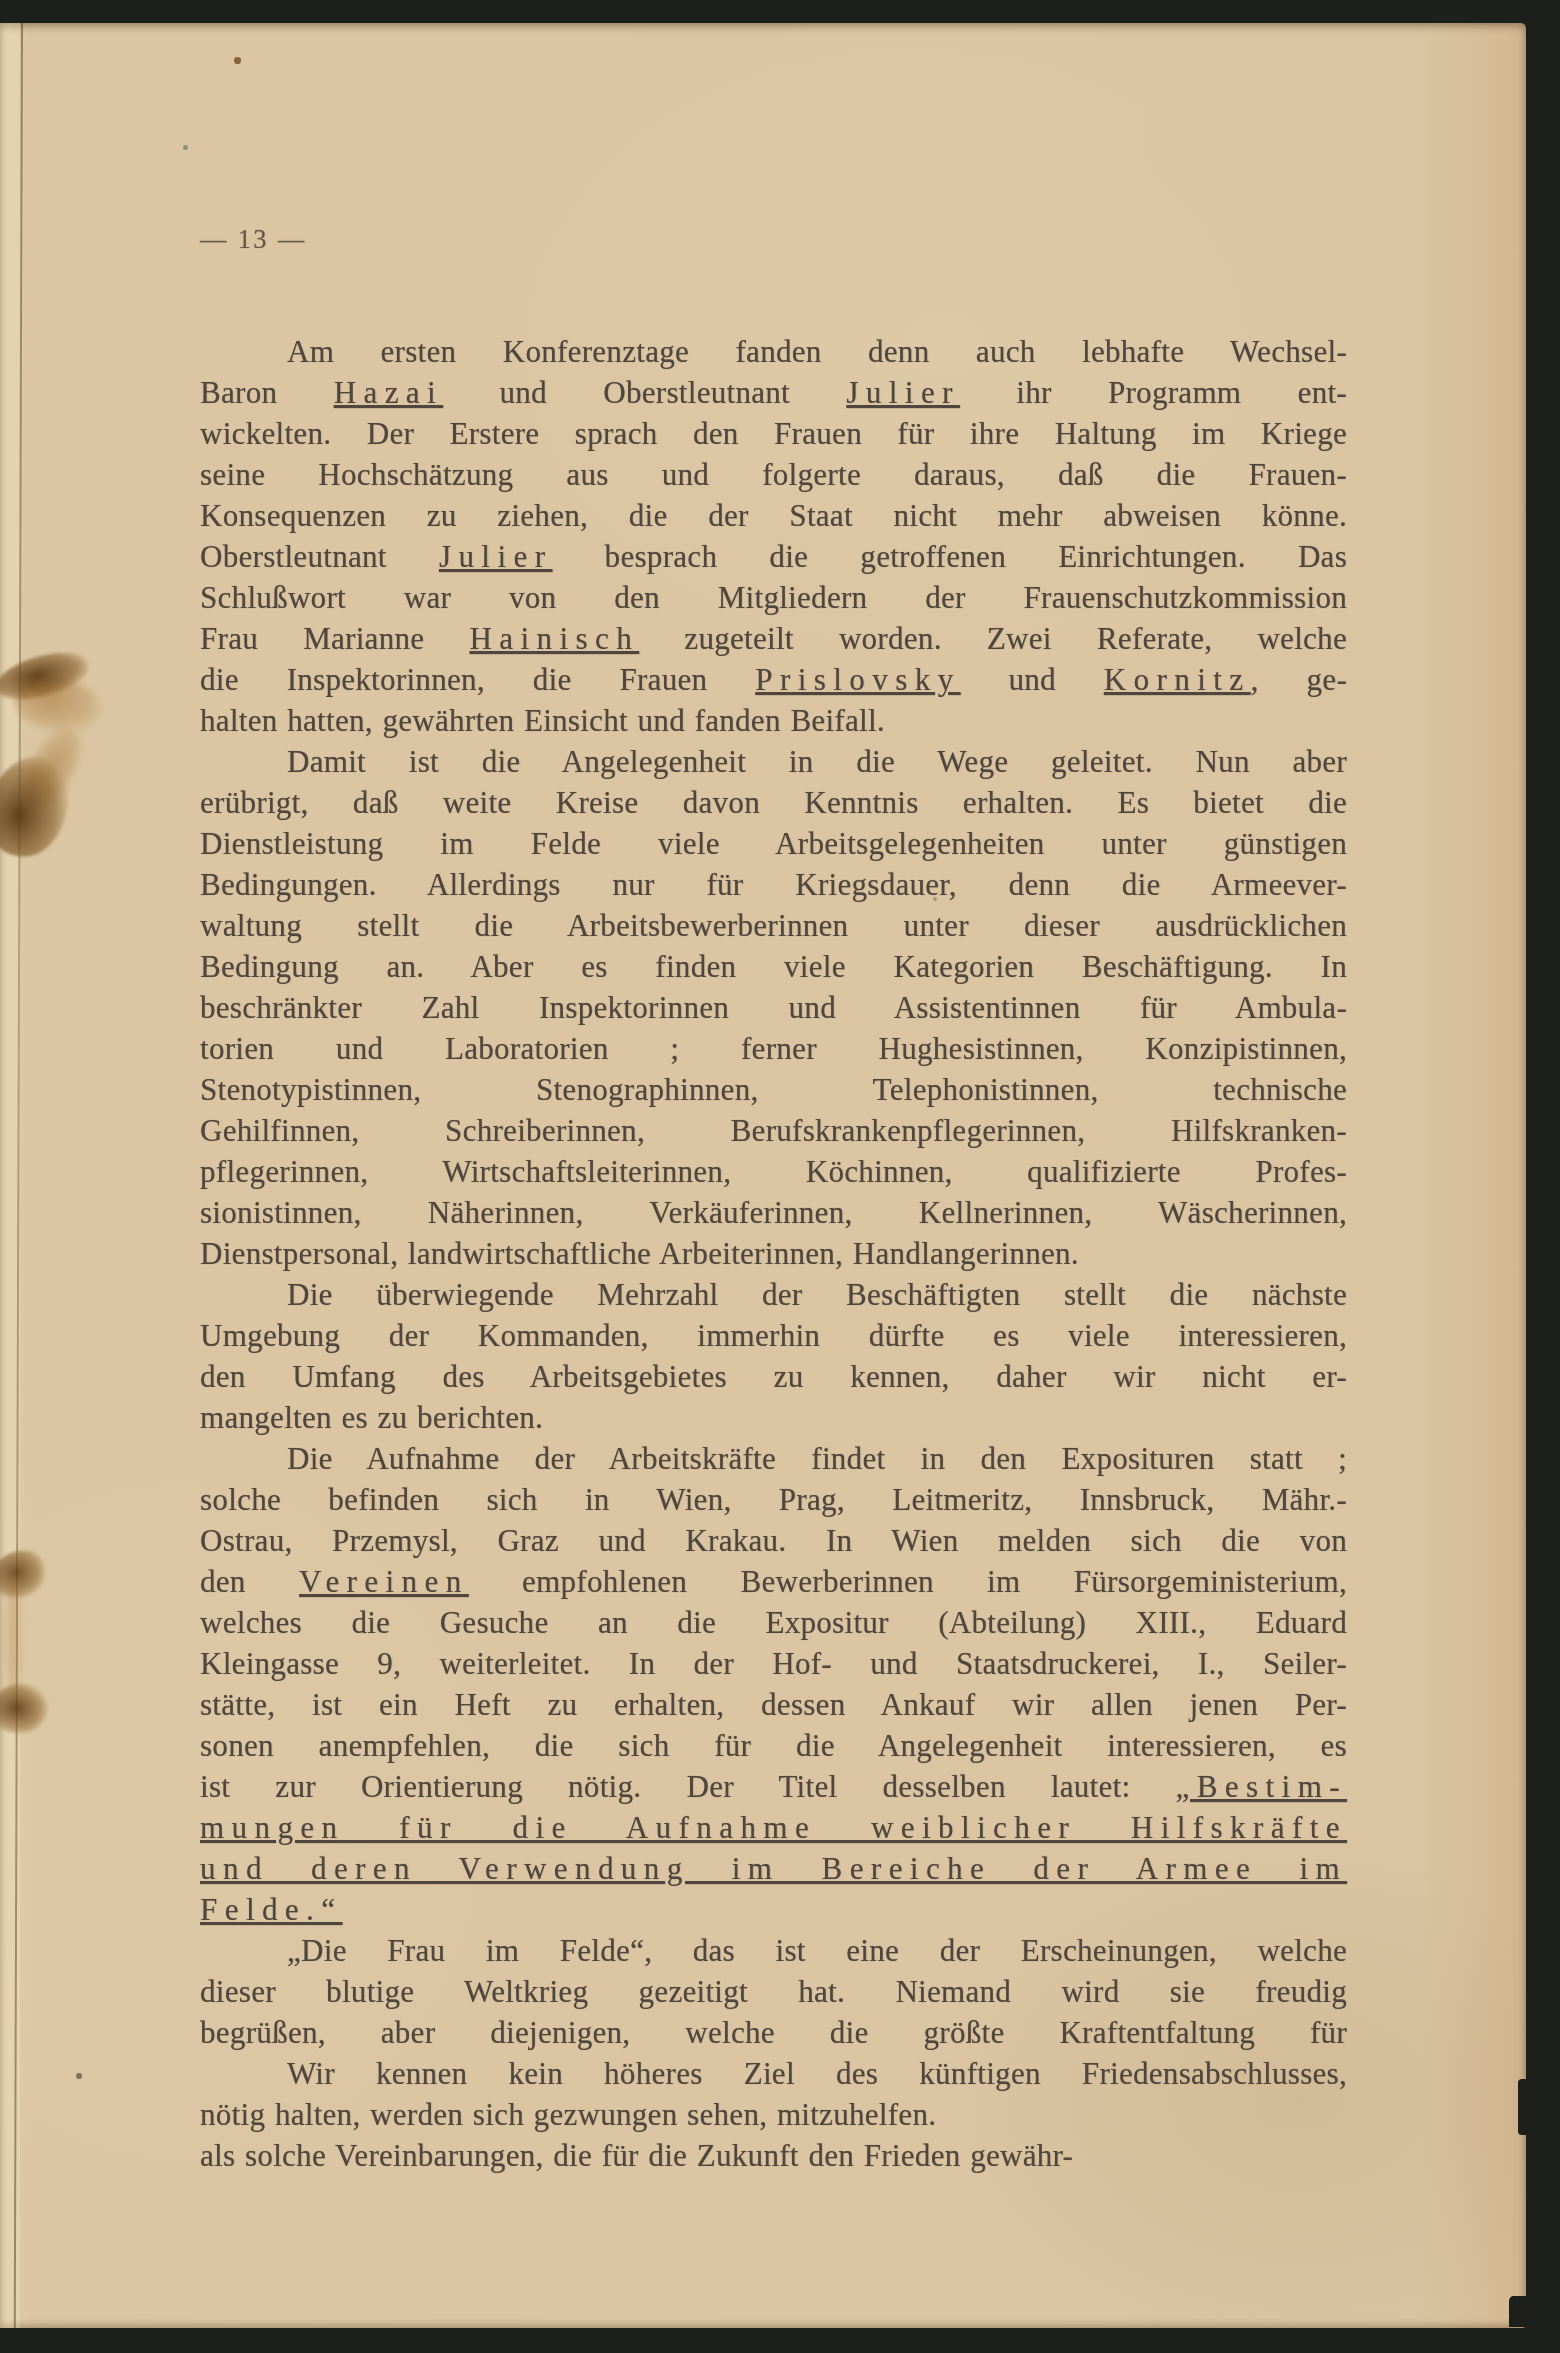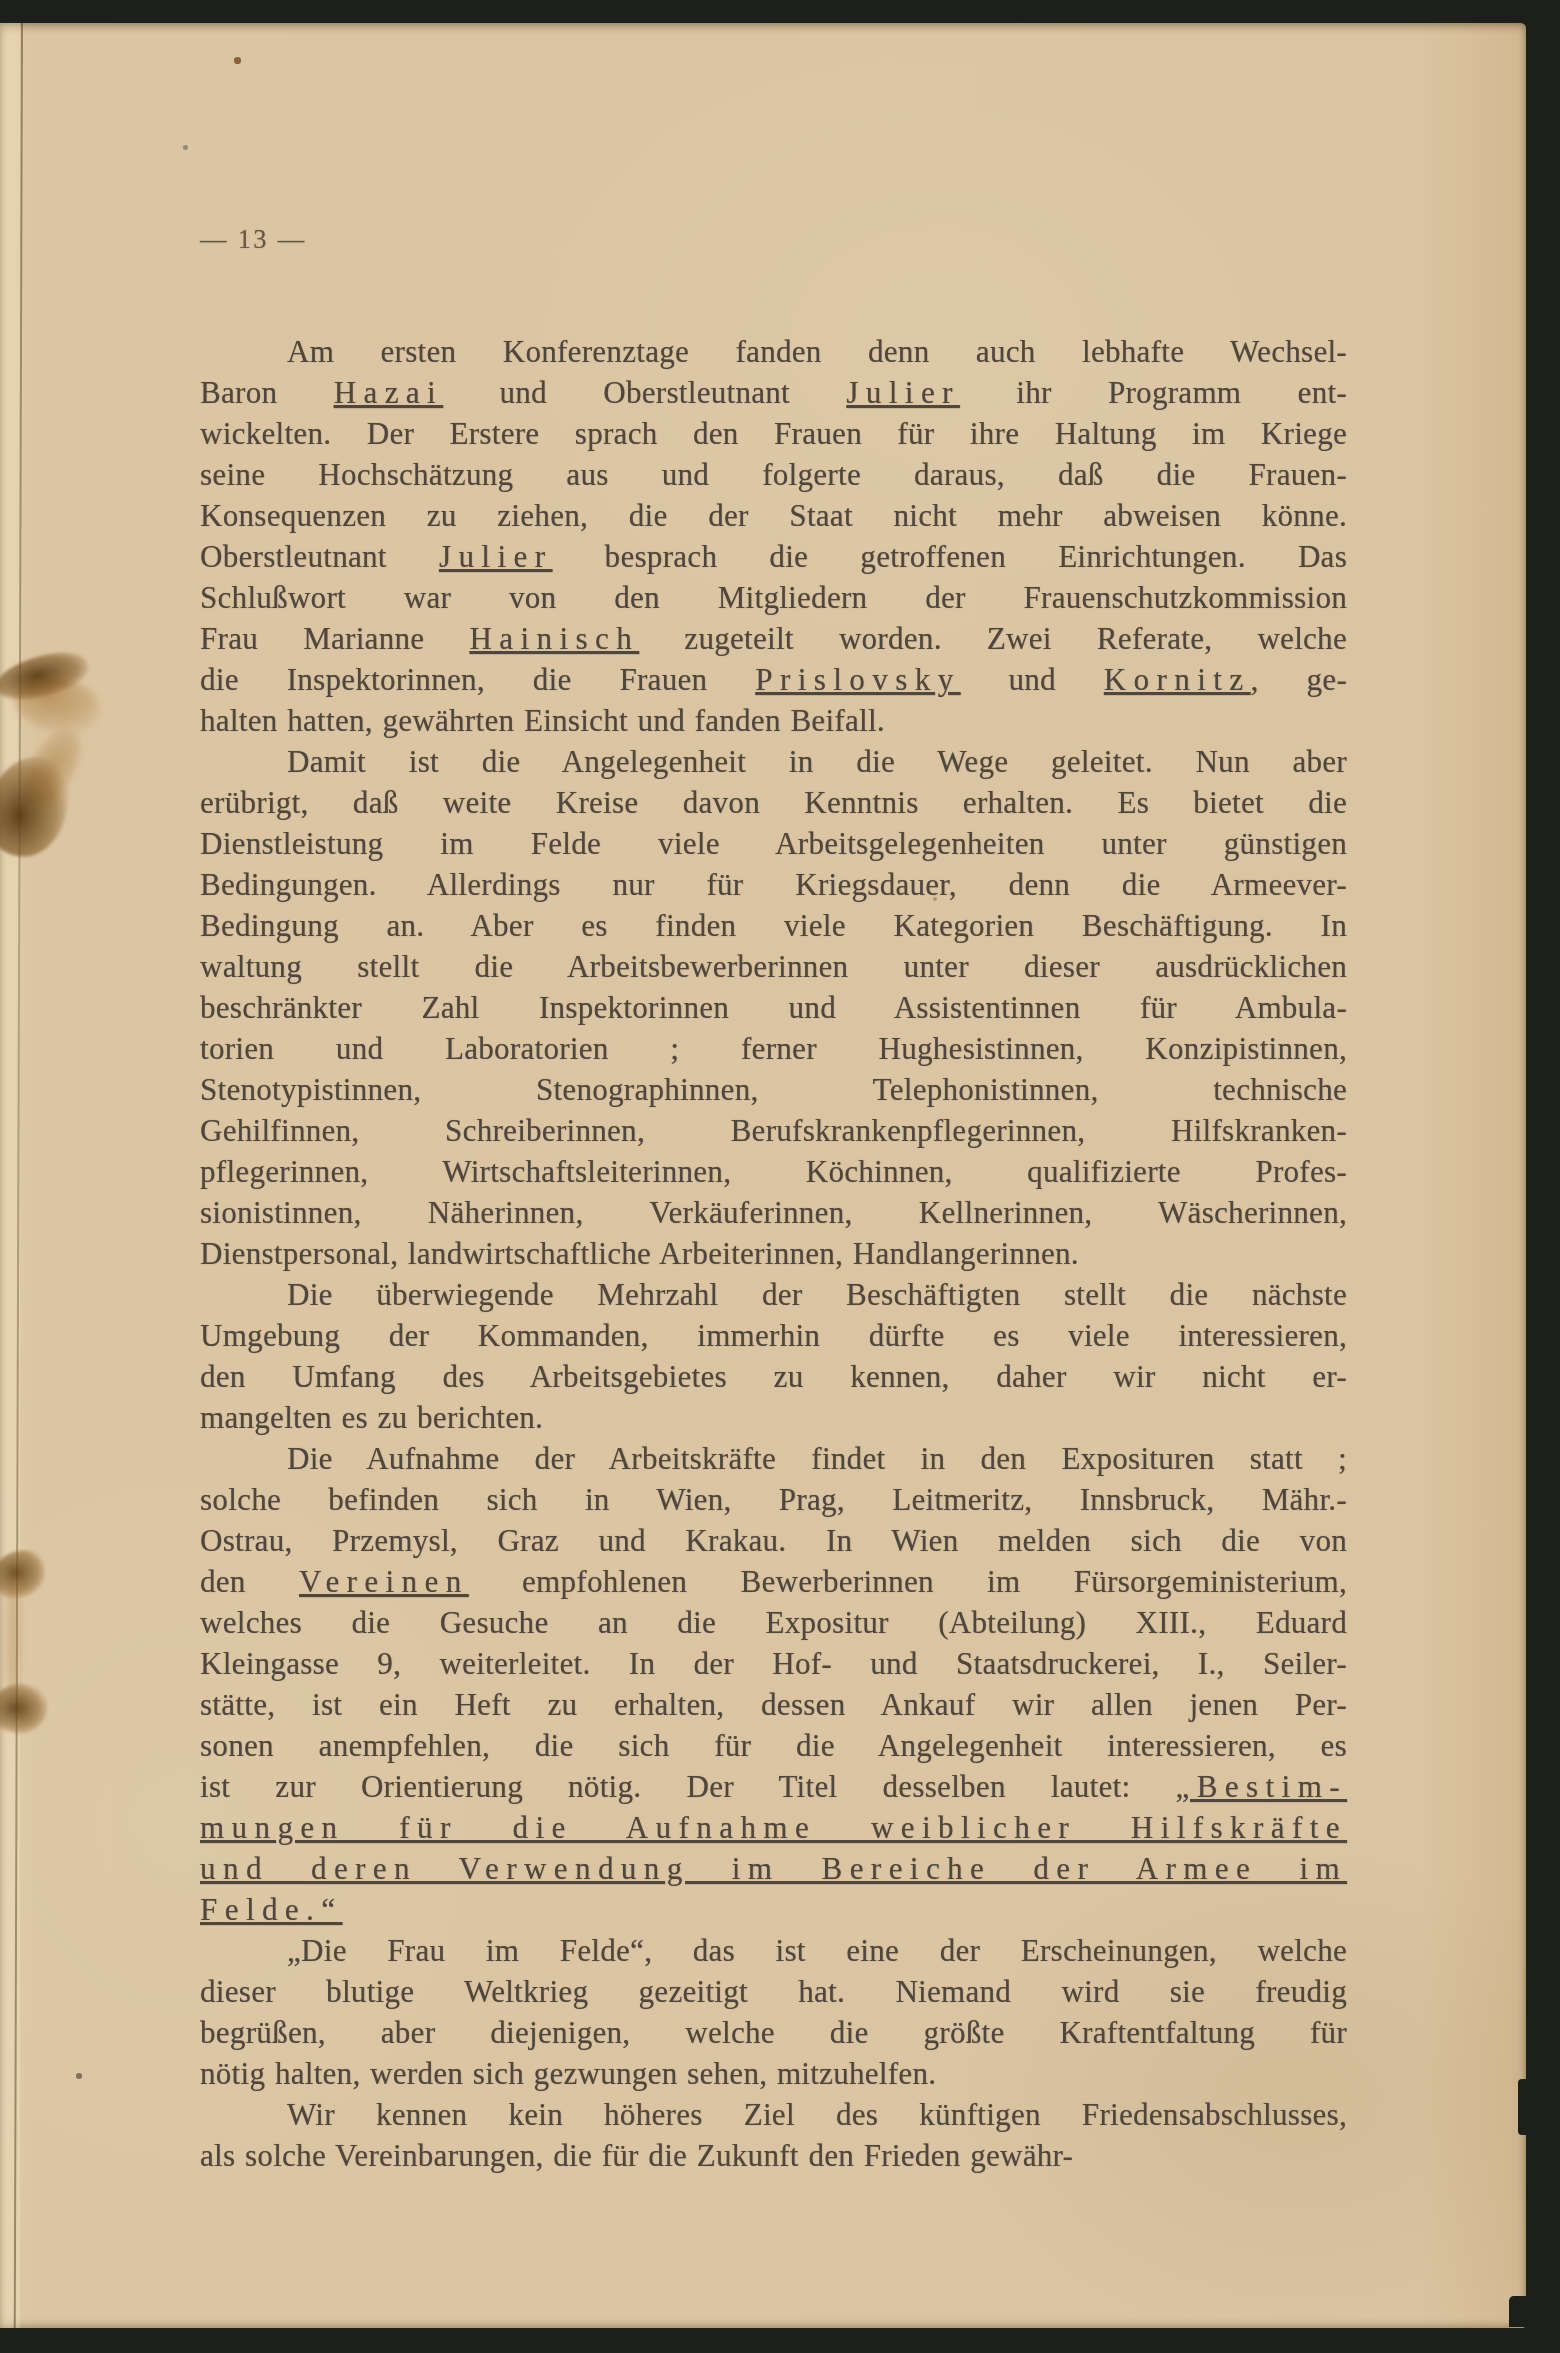--- a/index.html
+++ b/index.html
@@ -109,22 +109,22 @@
       <div class="line"><span>Konsequenzen zu ziehen, die der Staat nicht mehr abweisen könne.</span></div>
       <div class="line"><span>Oberstleutnant </span><span class="sperr">Julier</span><span> besprach die getroffenen Einrichtungen. Das</span></div>
       <div class="line"><span>Schlußwort war von den Mitgliedern der Frauenschutzkommission</span></div>
       <div class="line"><span>Frau Marianne </span><span class="sperr">Hainisch</span><span> zugeteilt worden. Zwei Referate, welche</span></div>
       <div class="line"><span>die Inspektorinnen, die Frauen </span><span class="sperr">Prislovsky</span><span> und </span><span class="sperr">Kornitz</span><span>, ge-</span></div>
       <div class="line last"><span>halten hatten, gewährten Einsicht und fanden Beifall.</span></div>
       <div class="line indent"><span>Damit ist die Angelegenheit in die Wege geleitet. Nun aber</span></div>
       <div class="line"><span>erübrigt, daß weite Kreise davon Kenntnis erhalten. Es bietet die</span></div>
       <div class="line"><span>Dienstleistung im Felde viele Arbeitsgelegenheiten unter günstigen</span></div>
       <div class="line"><span>Bedingungen. Allerdings nur für Kriegsdauer, denn die Armeever-</span></div>
+      <div class="line"><span>waltung stellt die Arbeitsbewerberinnen unter dieser ausdrücklichen</span></div>
       <div class="line"><span>Bedingung an. Aber es finden viele Kategorien Beschäftigung. In</span></div>
-      <div class="line"><span>waltung stellt die Arbeitsbewerberinnen unter dieser ausdrücklichen</span></div>
       <div class="line"><span>beschränkter Zahl Inspektorinnen und Assistentinnen für Ambula-</span></div>
       <div class="line"><span>torien und Laboratorien ; ferner Hughesistinnen, Konzipistinnen,</span></div>
       <div class="line"><span>Stenotypistinnen, Stenographinnen, Telephonistinnen, technische</span></div>
       <div class="line"><span>Gehilfinnen, Schreiberinnen, Berufskrankenpflegerinnen, Hilfskranken-</span></div>
       <div class="line"><span>pflegerinnen, Wirtschaftsleiterinnen, Köchinnen, qualifizierte Profes-</span></div>
       <div class="line"><span>sionistinnen, Näherinnen, Verkäuferinnen, Kellnerinnen, Wäscherinnen,</span></div>
       <div class="line last"><span>Dienstpersonal, landwirtschaftliche Arbeiterinnen, Handlangerinnen.</span></div>
       <div class="line indent"><span>Die überwiegende Mehrzahl der Beschäftigten stellt die nächste</span></div>
       <div class="line"><span>Umgebung der Kommanden, immerhin dürfte es viele interessieren,</span></div>
       <div class="line"><span>den Umfang des Arbeitsgebietes zu kennen, daher wir nicht er-</span></div>
@@ -137,21 +137,21 @@
       <div class="line"><span>Kleingasse 9, weiterleitet. In der Hof- und Staatsdruckerei, I., Seiler-</span></div>
       <div class="line"><span>stätte, ist ein Heft zu erhalten, dessen Ankauf wir allen jenen Per-</span></div>
       <div class="line"><span>sonen anempfehlen, die sich für die Angelegenheit interessieren, es</span></div>
       <div class="line"><span>ist zur Orientierung nötig. Der Titel desselben lautet: </span><span class="sperr">„Bestim-</span></div>
       <div class="line"><span class="sperr">mungen für die Aufnahme weiblicher Hilfskräfte</span></div>
       <div class="line"><span class="sperr">und deren Verwendung im Bereiche der Armee im</span></div>
       <div class="line last"><span class="sperr">Felde.“</span></div>
       <div class="line indent"><span>„Die Frau im Felde“, das ist eine der Erscheinungen, welche</span></div>
       <div class="line"><span>dieser blutige Weltkrieg gezeitigt hat. Niemand wird sie freudig</span></div>
       <div class="line"><span>begrüßen, aber diejenigen, welche die größte Kraftentfaltung für</span></div>
+      <div class="line indent"><span>Wir kennen kein höheres Ziel des künftigen Friedensabschlusses,</span></div>
       <div class="line last"><span>nötig halten, werden sich gezwungen sehen, mitzuhelfen.</span></div>
-      <div class="line indent"><span>Wir kennen kein höheres Ziel des künftigen Friedensabschlusses,</span></div>
       <div class="line last"><span>als solche Vereinbarungen, die für die Zukunft den Frieden gewähr-</span></div>
     </div>
 
   <div class="notch notch-1"></div>
   <div class="notch notch-2"></div>
 </div>
 
 
 </body></html>

